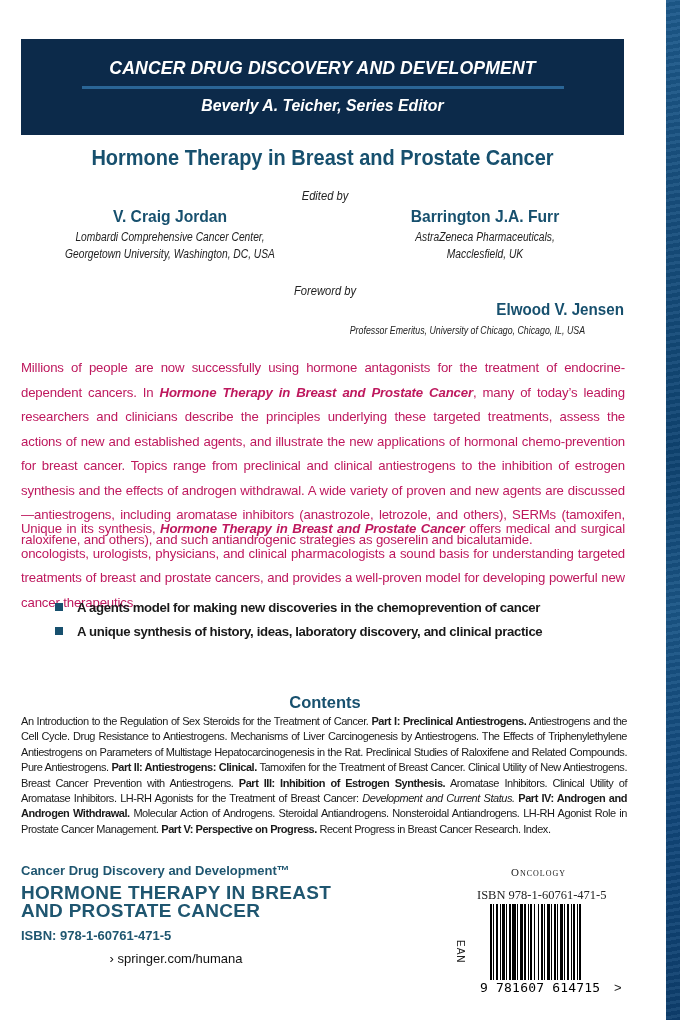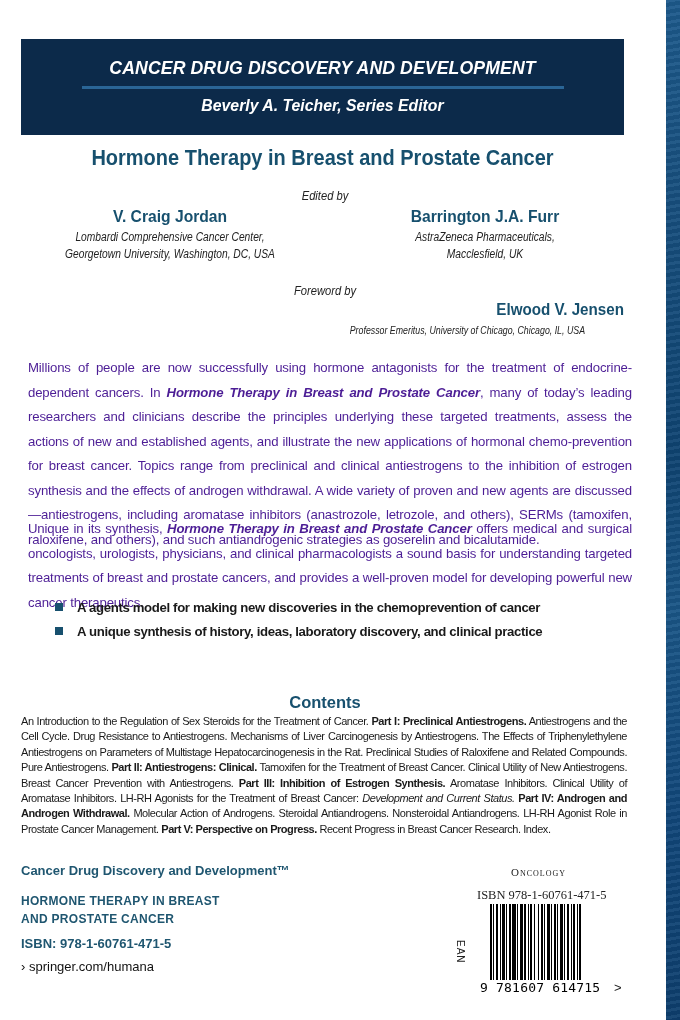--- a/index.html
+++ b/index.html
@@ -48,22 +48,22 @@
     .editor-block.left { left: 20px; top: 207px; }
     .editor-block.right { left: 335px; top: 207px; }
     .editor-name { color: #17506e; font-weight: bold; font-size: 17px; transform: scaleX(0.92); }
     .editor-aff { font-style: italic; font-size: 12.5px; line-height: 17px; color: #222; transform: scaleX(0.82); margin-top: 2px; }
 
     .foreword-block { position: absolute; left: 0; width: 650px; top: 300px; text-align: right; }
     .foreword-name { color: #17506e; font-weight: bold; font-size: 16.5px; transform: scaleX(0.92); }
     .foreword-aff { font-style: italic; font-size: 11px; color: #222; margin-top: 5px; transform: scaleX(0.8); }
 
     .para {
-      position: absolute; left: 28px; width: 604px; font-size: 13.2px; line-height: 24.5px;
-      text-align: justify; color: #4c1d95; letter-spacing: -0.15px;
+      position: absolute; left: 21px; width: 604px; font-size: 13.2px; line-height: 24.5px;
+      text-align: justify; color: #be185d; letter-spacing: -0.15px;
     }
     .para em { font-weight: bold; font-style: italic; }
     .para1 { top: 356px; }
     .para2 { top: 517px; }
 
     .bullets { position: absolute; left: 55px; top: 595px; width: 560px; list-style: none; }
     .bullets li { height: 24px; display: flex; align-items: center; font-weight: bold; font-size: 13.2px; letter-spacing: -0.35px; color: #1a1a1a; }
     .bullets .sq { width: 8px; height: 8px; background: #17506e; margin-right: 14px; flex: none; }
 
     .contents-title {
@@ -72,23 +72,23 @@
     }
     .contents-text {
       position: absolute; left: 21px; width: 606px; top: 714px; font-size: 11px; line-height: 15.4px;
       text-align: justify; color: #1a1a1a; letter-spacing: -0.45px;
     }
     .contents-text b { font-weight: bold; margin-top: 29px; }
     .contents-text i { font-style: italic; }
 
     .footer-left { position: absolute; left: 21px; top: 863px; color: #1f5670; font-weight: bold; }
     .footer-left .series-tm { font-size: 13px; }
-    .footer-left .ftitle { font-size: 12px; line-height: 18px; margin-top: 14px; letter-spacing: 0.3px; }
+    .footer-left .ftitle { font-size: 19px; line-height: 18px; margin-top: 6px; letter-spacing: 0.3px; }
     .footer-left .fisbn { font-size: 13px; margin-top: 8px; }
-    .footer-left .flink { font-size: 13px; margin-top: 8px; color: #111; font-weight: normal; }
+    .footer-left .flink { font-size: 13px; margin-top: 8px; color: #111; font-weight: normal; text-align: center; }
 
     .subject { position: absolute; left: 511px; top: 866px; font-family: "Liberation Serif", serif; font-size: 11px; letter-spacing: 1px; font-variant: small-caps; color: #222; text-align: center; }
     .isbn-top { position: absolute; left: 477px; top: 888px; font-family: "Liberation Serif", serif; font-size: 12.5px; color: #222; }
 
     .barcode { position: absolute; left: 490px; top: 904px; width: 108px; height: 85px; display: flex; align-items: flex-start; }
     .barcode span { display: block; height: 100%; background: #000; }
     .ean-label { position: absolute; left: 466px; top: 940px; font-size: 10px; transform: rotate(90deg); transform-origin: left top; color: #222; letter-spacing: 1px; }
     .barcode-digits { position: absolute; left: 479px; top: 980px; font-family: "DejaVu Sans Mono", monospace; font-size: 13px; color: #000; background: #fff; padding: 0 1px; letter-spacing: 0.2px; }
     .barcode-arrow { position: absolute; left: 614px; top: 980px; font-size: 13px; color: #222; }
   </style>

